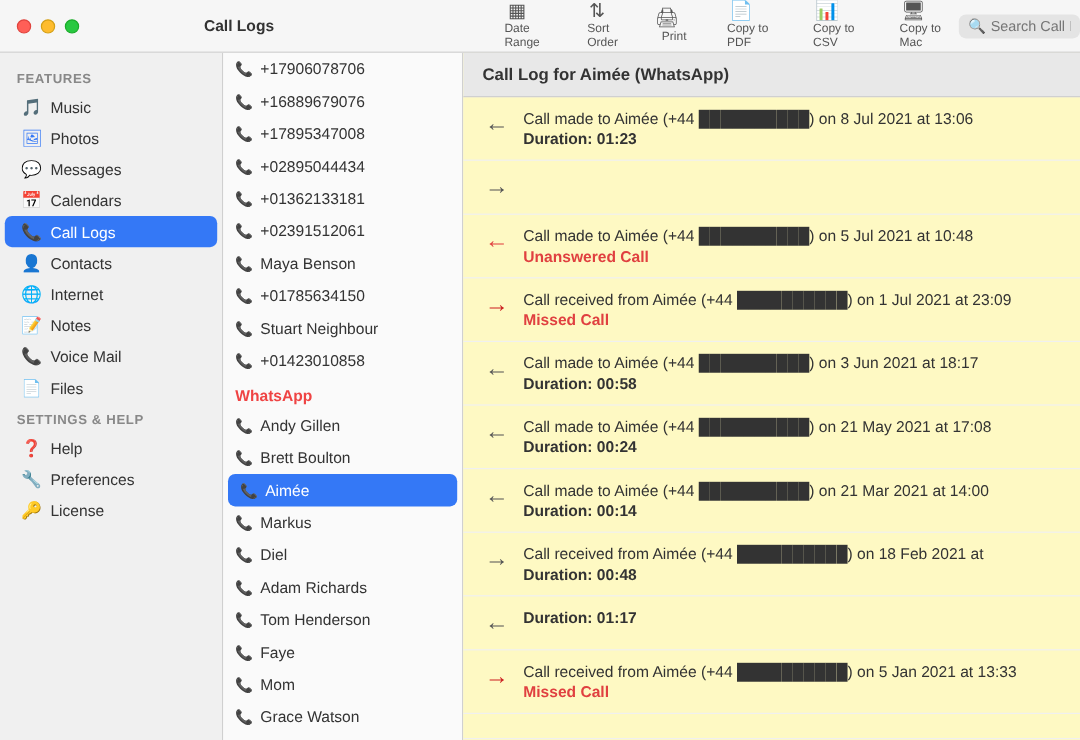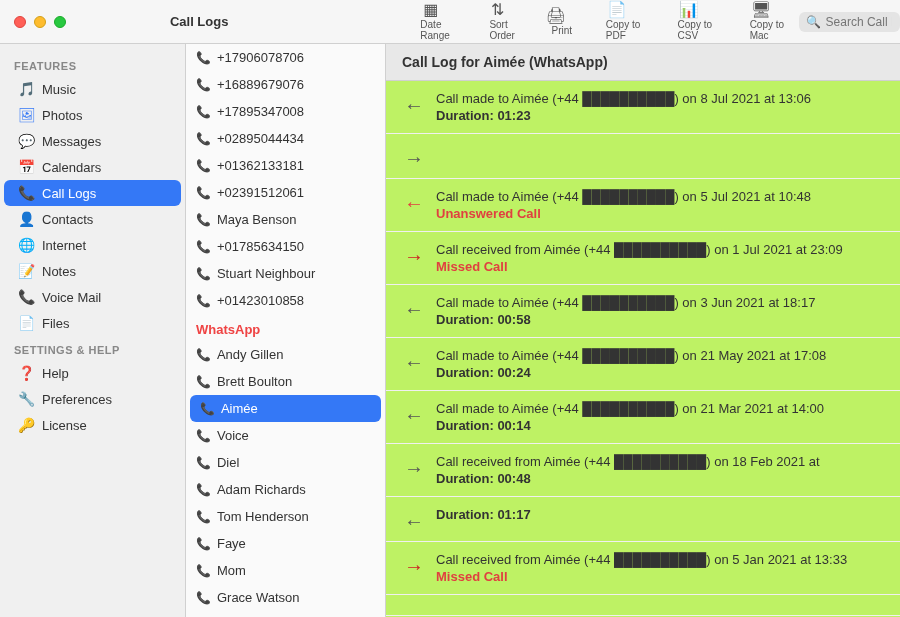--- a/index.html
+++ b/index.html
@@ -173,21 +173,21 @@
       font-size: 13px;
       font-weight: 600;
       color: #ef4444;
       padding: 8px 10px 4px 10px;
     }
 
     
     .call-detail {
       flex: 1;
       overflow-y: auto;
-      background: #bef264;
+      background: #fef9c3;
       padding: 0;
     }
     .call-detail-header {
       background: #e8e8e8;
       padding: 10px 16px;
       font-size: 14px;
       font-weight: 600;
       color: #333;
       border-bottom: 1px solid #d0d0d0;
       position: sticky;
@@ -376,21 +376,21 @@
     <div class="contact-item">
       <span class="contact-phone-icon">📞</span>
       <span class="contact-name">Brett Boulton</span>
     </div>
     <div class="contact-item active">
       <span class="contact-phone-icon">📞</span>
       <span class="contact-name">Aimée</span>
     </div>
     <div class="contact-item">
       <span class="contact-phone-icon">📞</span>
-      <span class="contact-name">Voice</span>
+      <span class="contact-name">Markus</span>
     </div>
     <div class="contact-item">
       <span class="contact-phone-icon">📞</span>
       <span class="contact-name">Diel</span>
     </div>
     <div class="contact-item">
       <span class="contact-phone-icon">📞</span>
       <span class="contact-name">Adam Richards</span>
     </div>
     <div class="contact-item">

